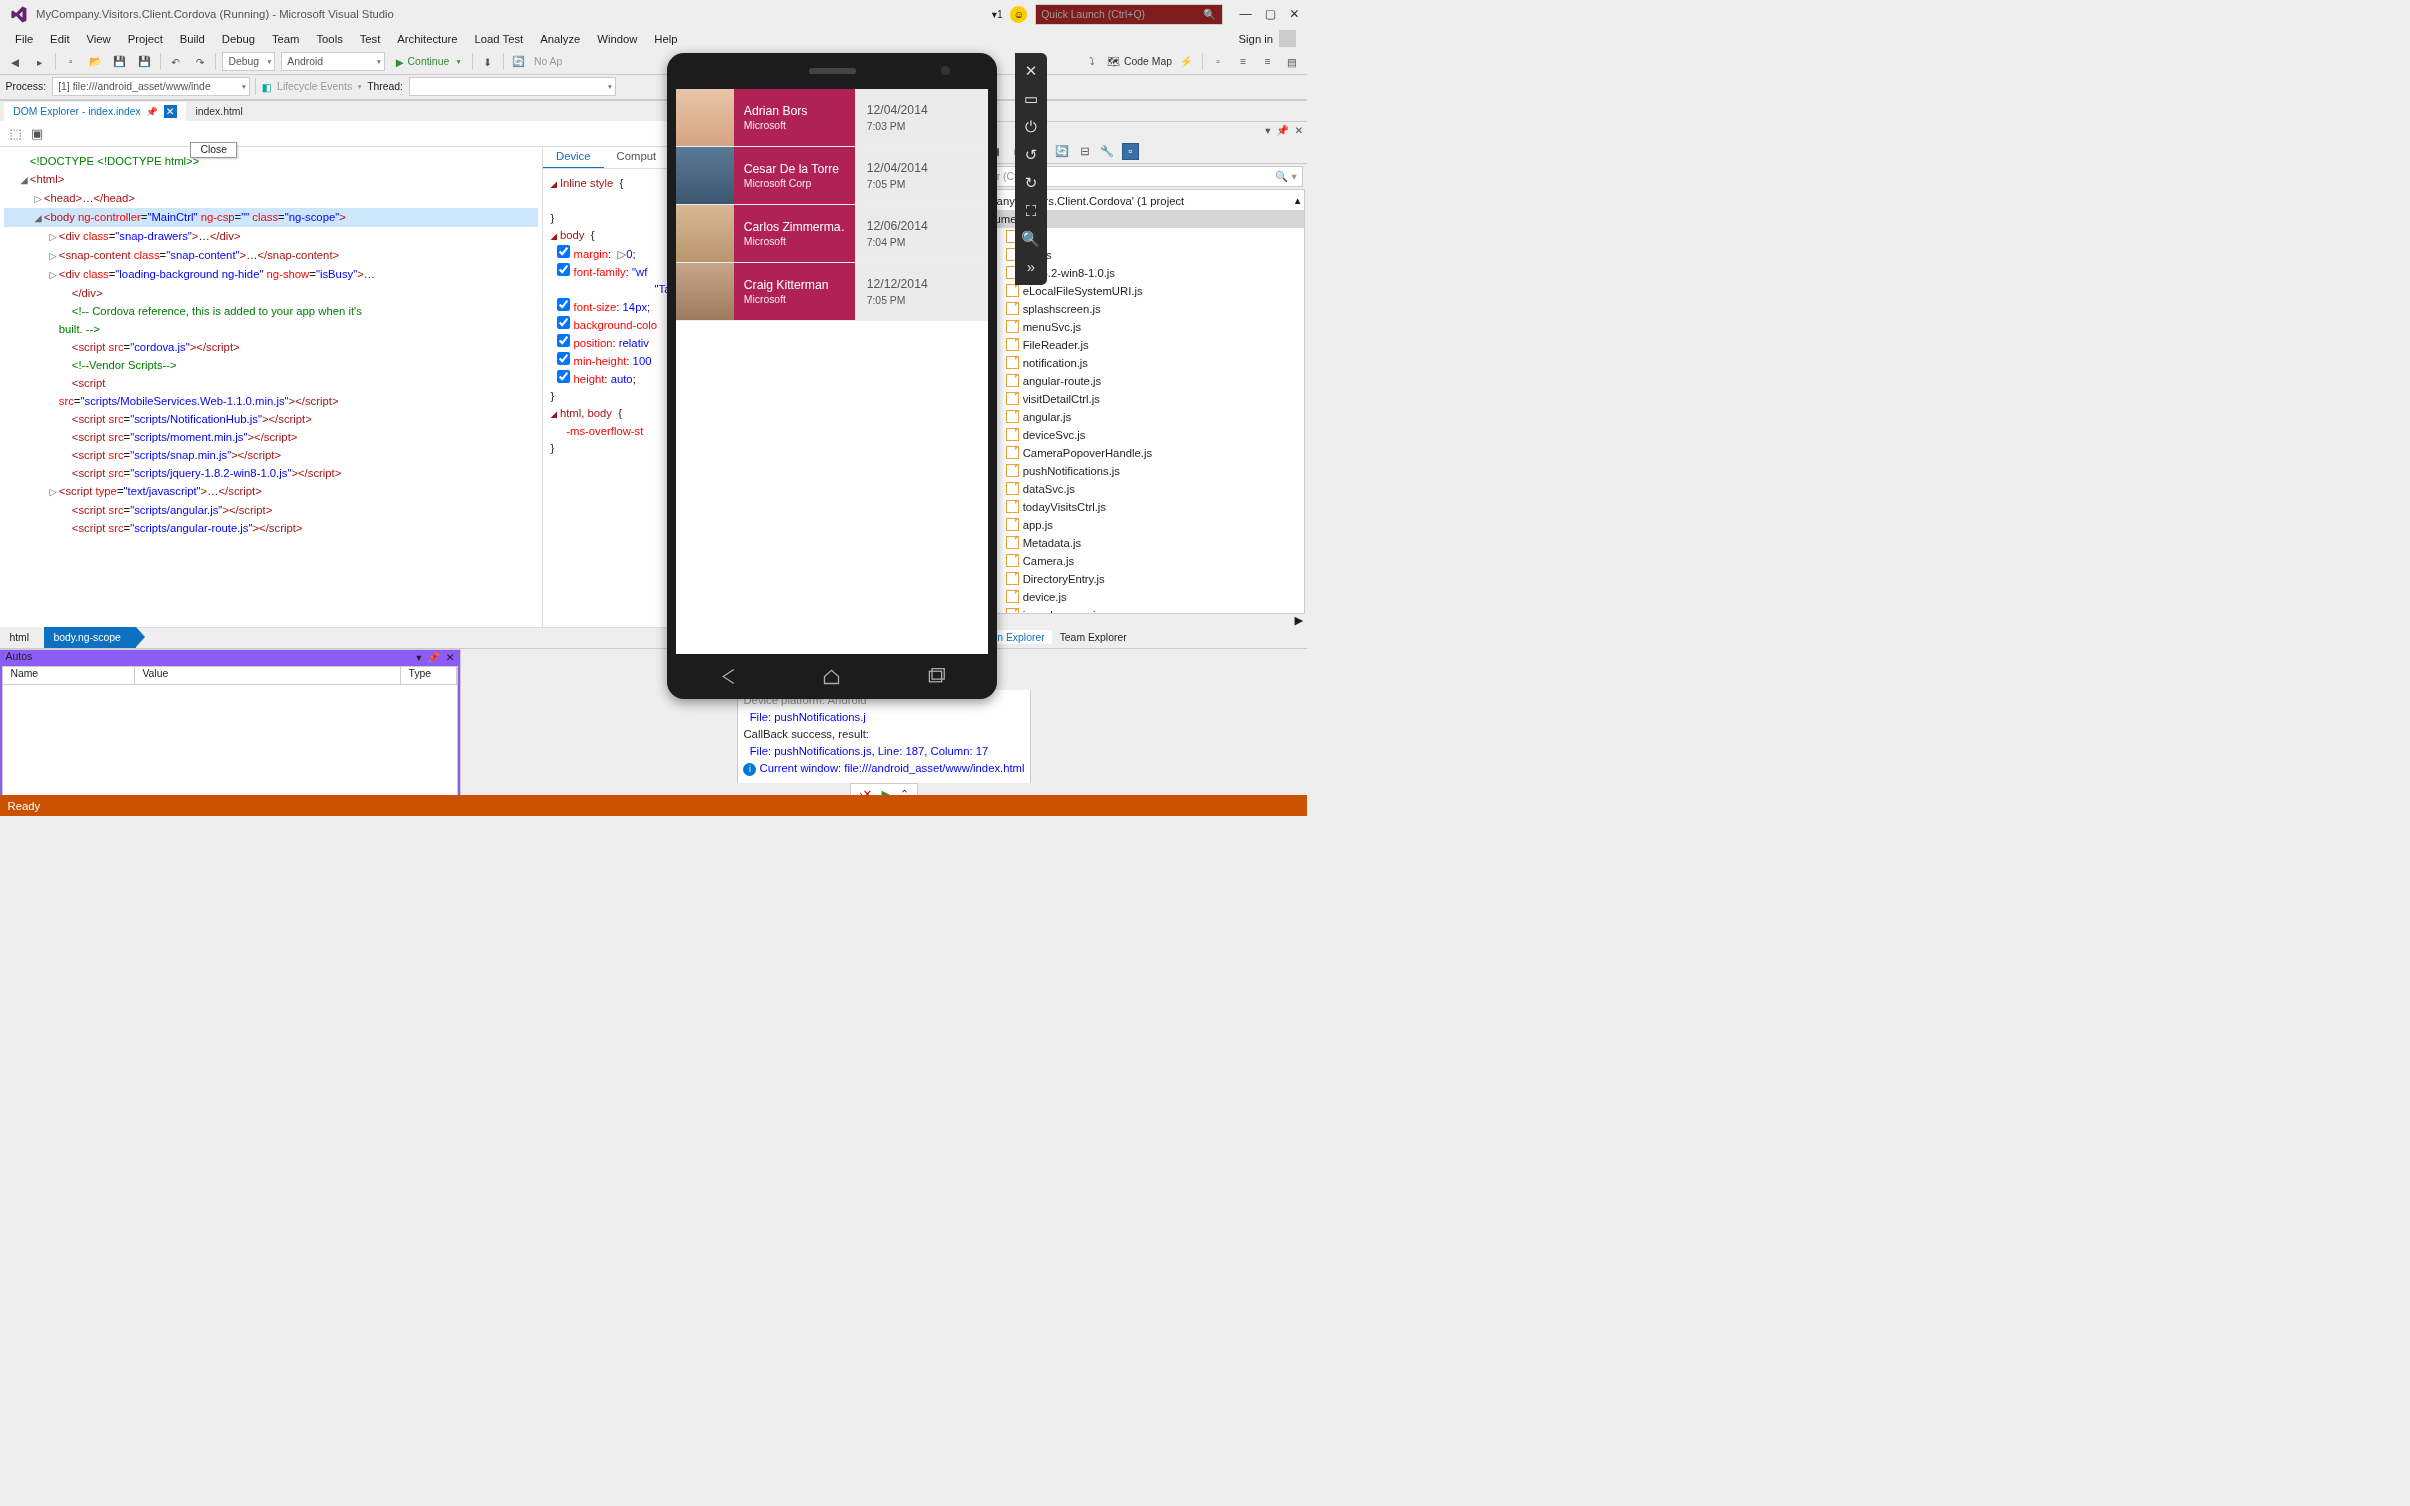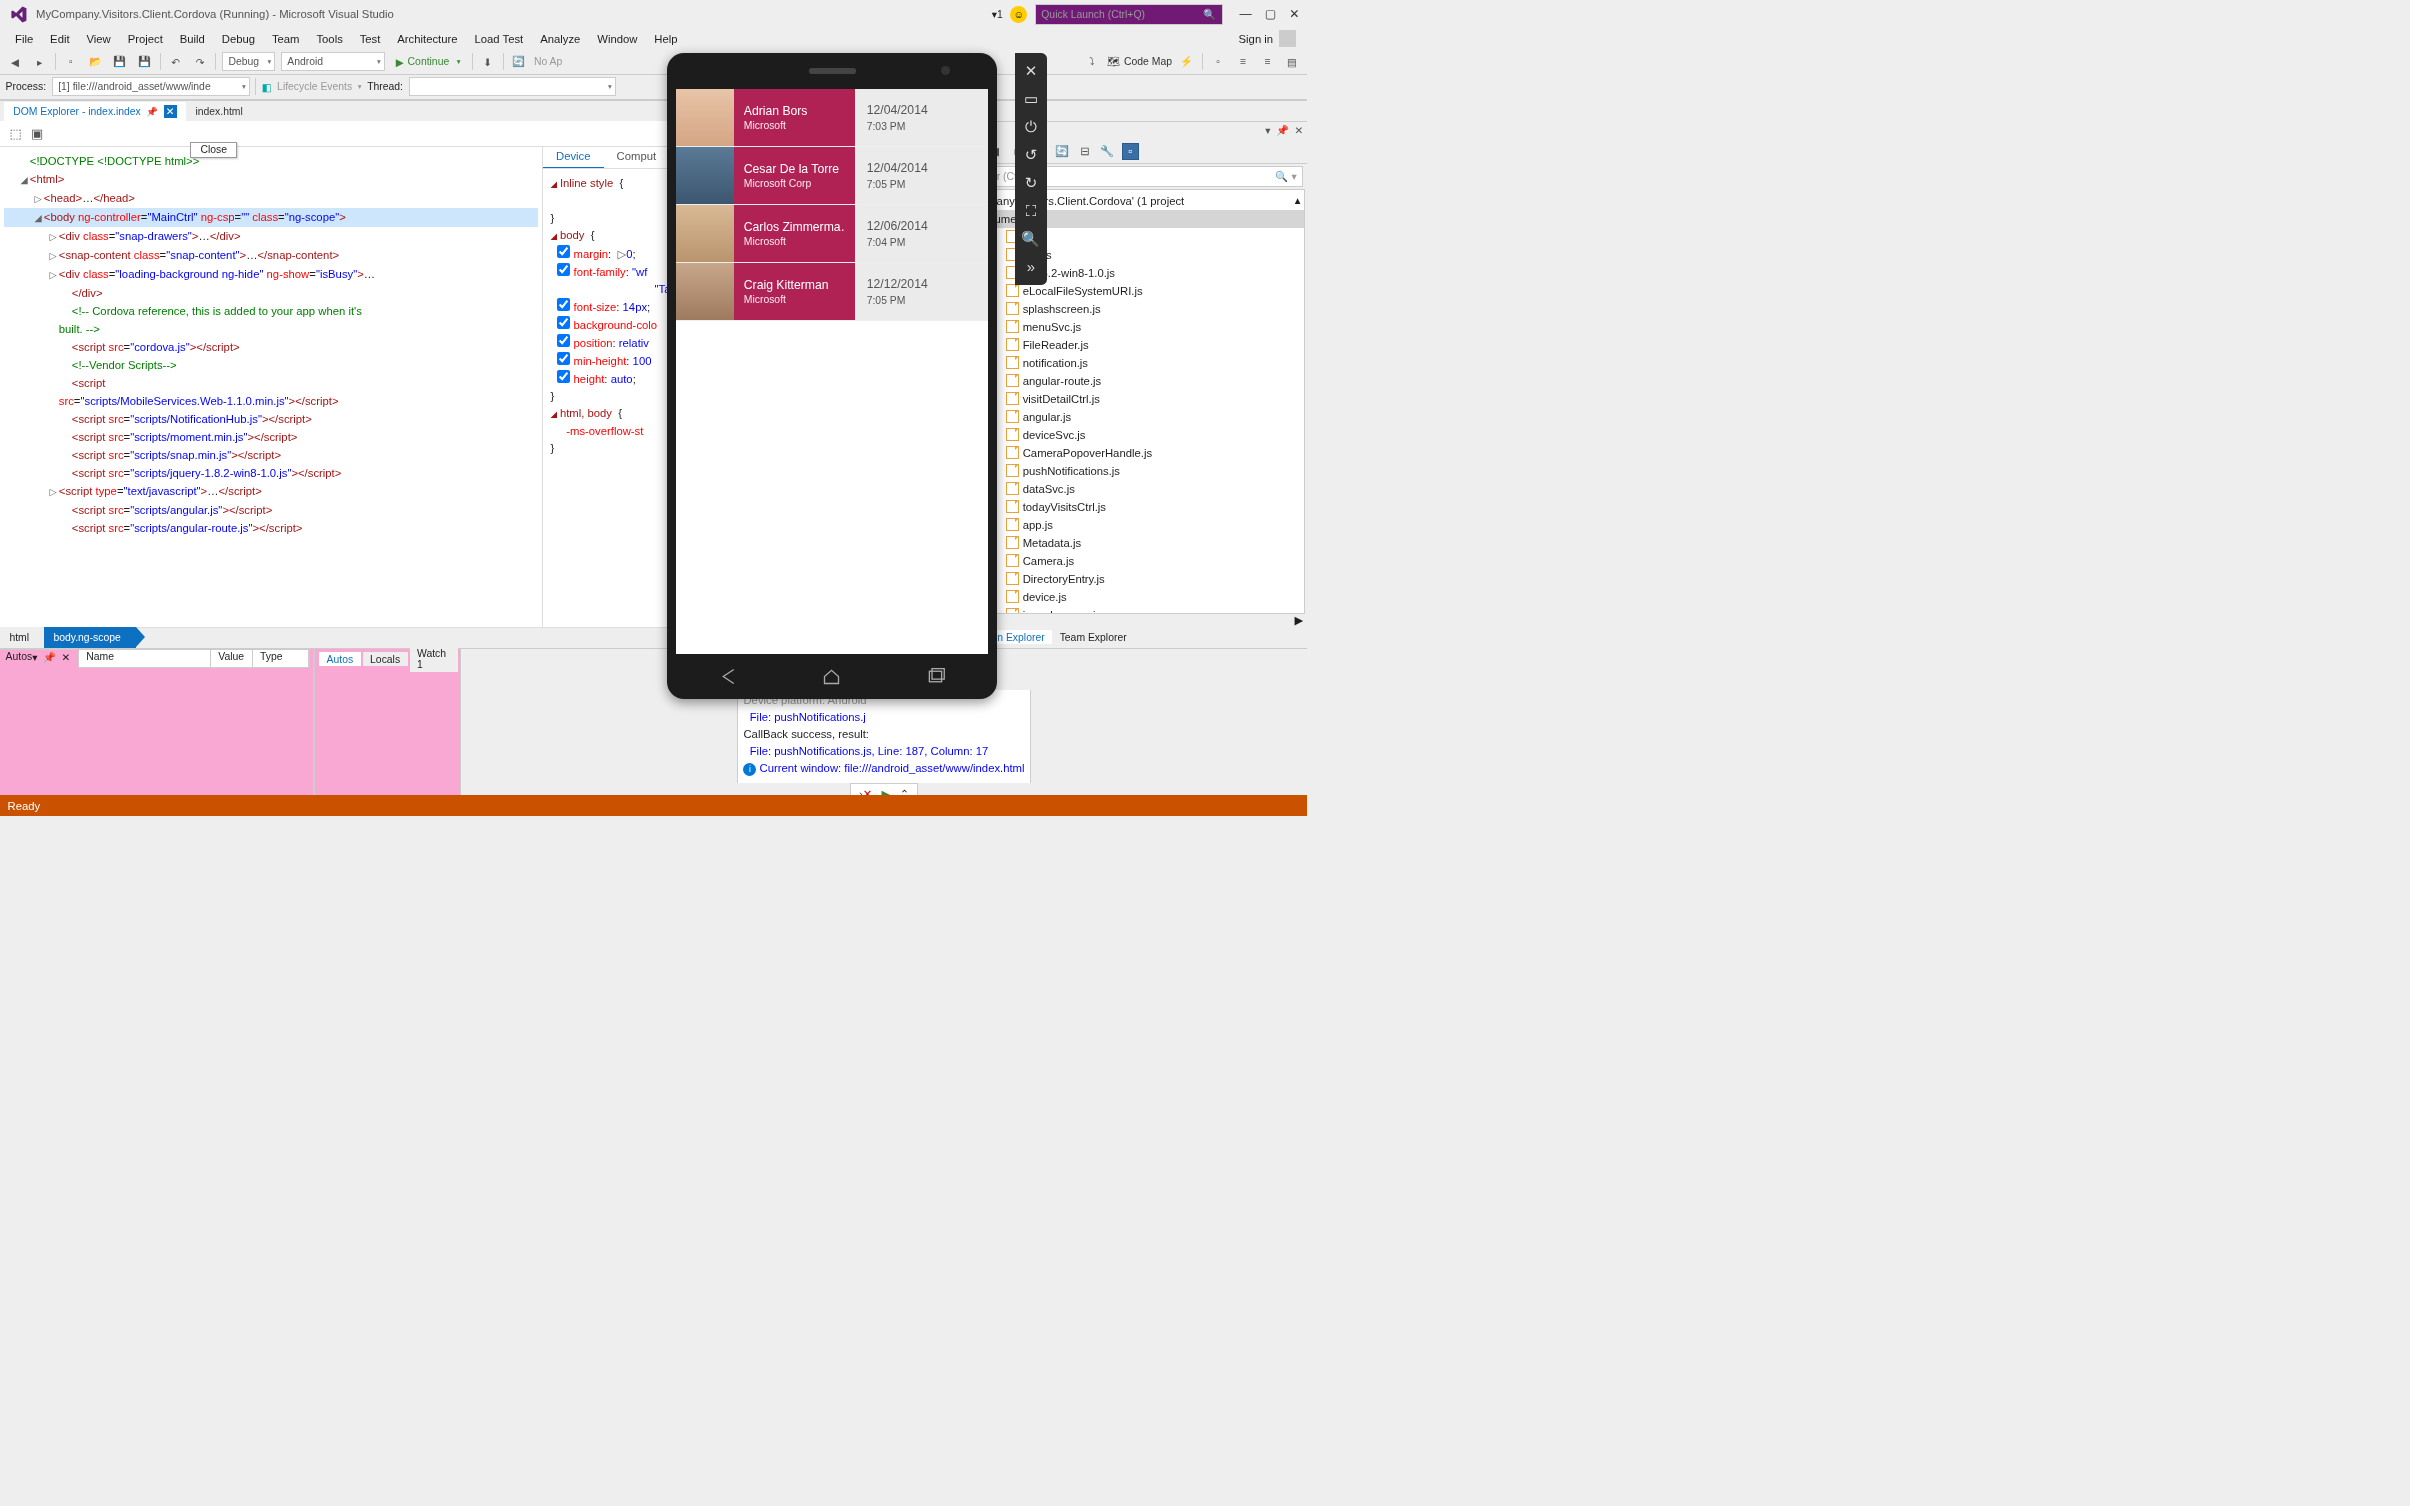--- a/index.html
+++ b/index.html
@@ -6,21 +6,21 @@
 body { background: #eee; font-size: 11.3px; color: #1e1e1e; overflow: hidden; width: 1307px; height: 816px; position: relative; }
 
 
 .title-bar { height: 28px; background: #eee; display: flex; align-items: center; padding: 0 7.5px; }
 .vs-logo { width: 21px; height: 21px; margin-right: 7.5px; display: flex; align-items: center; justify-content: center; }
 .vs-logo svg { width: 19px; height: 19px; }
 .title-text { flex: 1; font-size: 11.3px; color: #555; }
 .title-right { display: flex; align-items: center; gap: 7.5px; }
 .flag-badge { display: flex; align-items: center; font-size: 10.4px; }
 .smile { width: 17px; height: 17px; border-radius: 50%; background: #fc0; display: flex; align-items: center; justify-content: center; font-size: 10.4px; }
-.quick-launch { width: 188px; height: 21px; border: 0.9px solid #ccc; background: #701a75; padding: 0 5.6px; color: #999; font-size: 10.4px; display: flex; align-items: center; justify-content: space-between; }
+.quick-launch { width: 188px; height: 21px; border: 0.9px solid #ccc; background: #7f1d1d; padding: 0 5.6px; color: #999; font-size: 10.4px; display: flex; align-items: center; justify-content: space-between; }
 .win-btns { display: flex; gap: 13px; margin-left: 9.4px; font-size: 12.2px; color: #333; }
 
 
 .menu-bar { height: 21px; background: #eee; display: flex; align-items: center; padding: 0 7.5px; gap: 1.9px; }
 .menu-item { padding: 1.9px 7.5px; font-size: 11.3px; color: #1e1e1e; cursor: pointer; }
 .sign-in { margin-left: auto; display: flex; align-items: center; gap: 5.6px; padding-right: 3.8px; }
 .sign-in .avatar { width: 17px; height: 17px; background: #ccc; }
 
 
 .toolbar { height: 26px; background: #eee; border-bottom: 0.9px solid #ccc; display: flex; align-items: center; padding: 0 5.6px; gap: 5.6px; font-size: 10.4px; }
@@ -91,21 +91,21 @@
 .sol-search { height: 21px; margin: 1.9px 3.8px; border: 0.9px solid #ccc; background: #fff; display: flex; align-items: center; justify-content: space-between; padding: 0 5.6px; color: #999; font-size: 10.4px; }
 .sol-tree { flex: 1; background: #fff; overflow: hidden; font-size: 11.3px; padding: 1.9px 0; border: 0.9px solid #ccc; margin: 0 1.9px; }
 .sol-item { height: 18px; display: flex; align-items: center; padding-left: 45px; gap: 3.8px; }
 .sol-item.root { padding-left: 5.6px; }
 .sol-item .file-icon { width: 13px; height: 13px; border: 0.9px solid #e8a33d; background: #fff; position: relative; }
 .sol-item .file-icon::before { content: ""; position: absolute; right: -0.9px; top: -0.9px; border-left: 4.7px solid #e8a33d; border-bottom: 4.7px solid transparent; }
 .sol-item.sel { background: #d5d5d5; }
 
 
 .bottom-area { display: flex; height: 179px; border-top: 0.9px solid #ccc; }
-.autos-pane { width: 461px; background: #f9a8d4; display: flex; flex-direction: row; border-right: 0.9px solid #ccc; }
+.autos-pane { width: 461px; background: #8b5cf6; display: flex; flex-direction: column; border-right: 0.9px solid #ccc; }
 .autos-header { height: 17px; font-size: 10.4px; padding: 1.9px 5.6px; display: flex; justify-content: space-between; border-top: 0.9px solid #ccc; }
 .autos-cols { height: 19px; display: flex; background: #fff; border: 0.9px solid #ccc; margin: 0 1.9px; font-size: 10.4px; }
 .autos-cols div { padding: 1.9px 7.5px; border-right: 0.9px solid #ccc; }
 .autos-body { flex: 1; background: #fff; margin: 0 1.9px 1.9px; border: 0.9px solid #ccc; border-top: none; }
 .pane-tabs { height: 21px; display: flex; align-items: center; gap: 1.9px; padding: 0 1.9px; }
 .pane-tab { padding: 1.9px 7.5px; font-size: 10.4px; background: #eee; }
 .pane-tab.active { background: #fff; color: #0e70c0; }
 
 .jsconsole-pane { flex: 1; background: #eee; display: flex; flex-direction: column; align-items: center; }
 .jsc-tb { height: 24.5px; display: flex; align-items: center; gap: 7.5px; padding: 0 7.5px; background: #fff; border-bottom: 0.9px solid #ccc; margin: 0 1.9px; border: 0.9px solid #ccc; }

